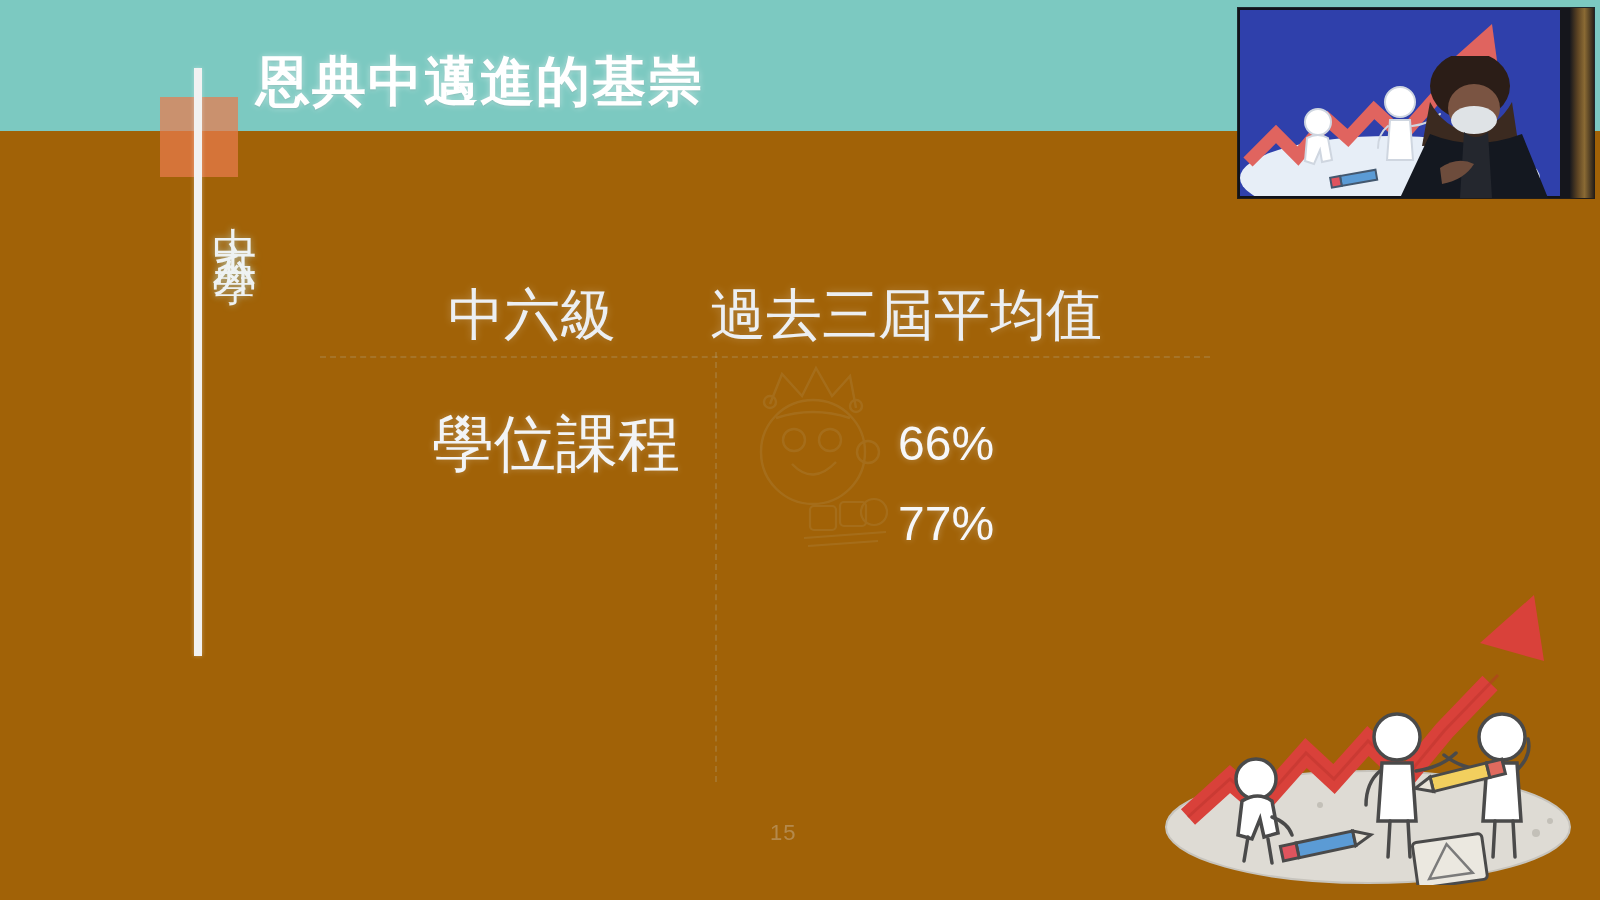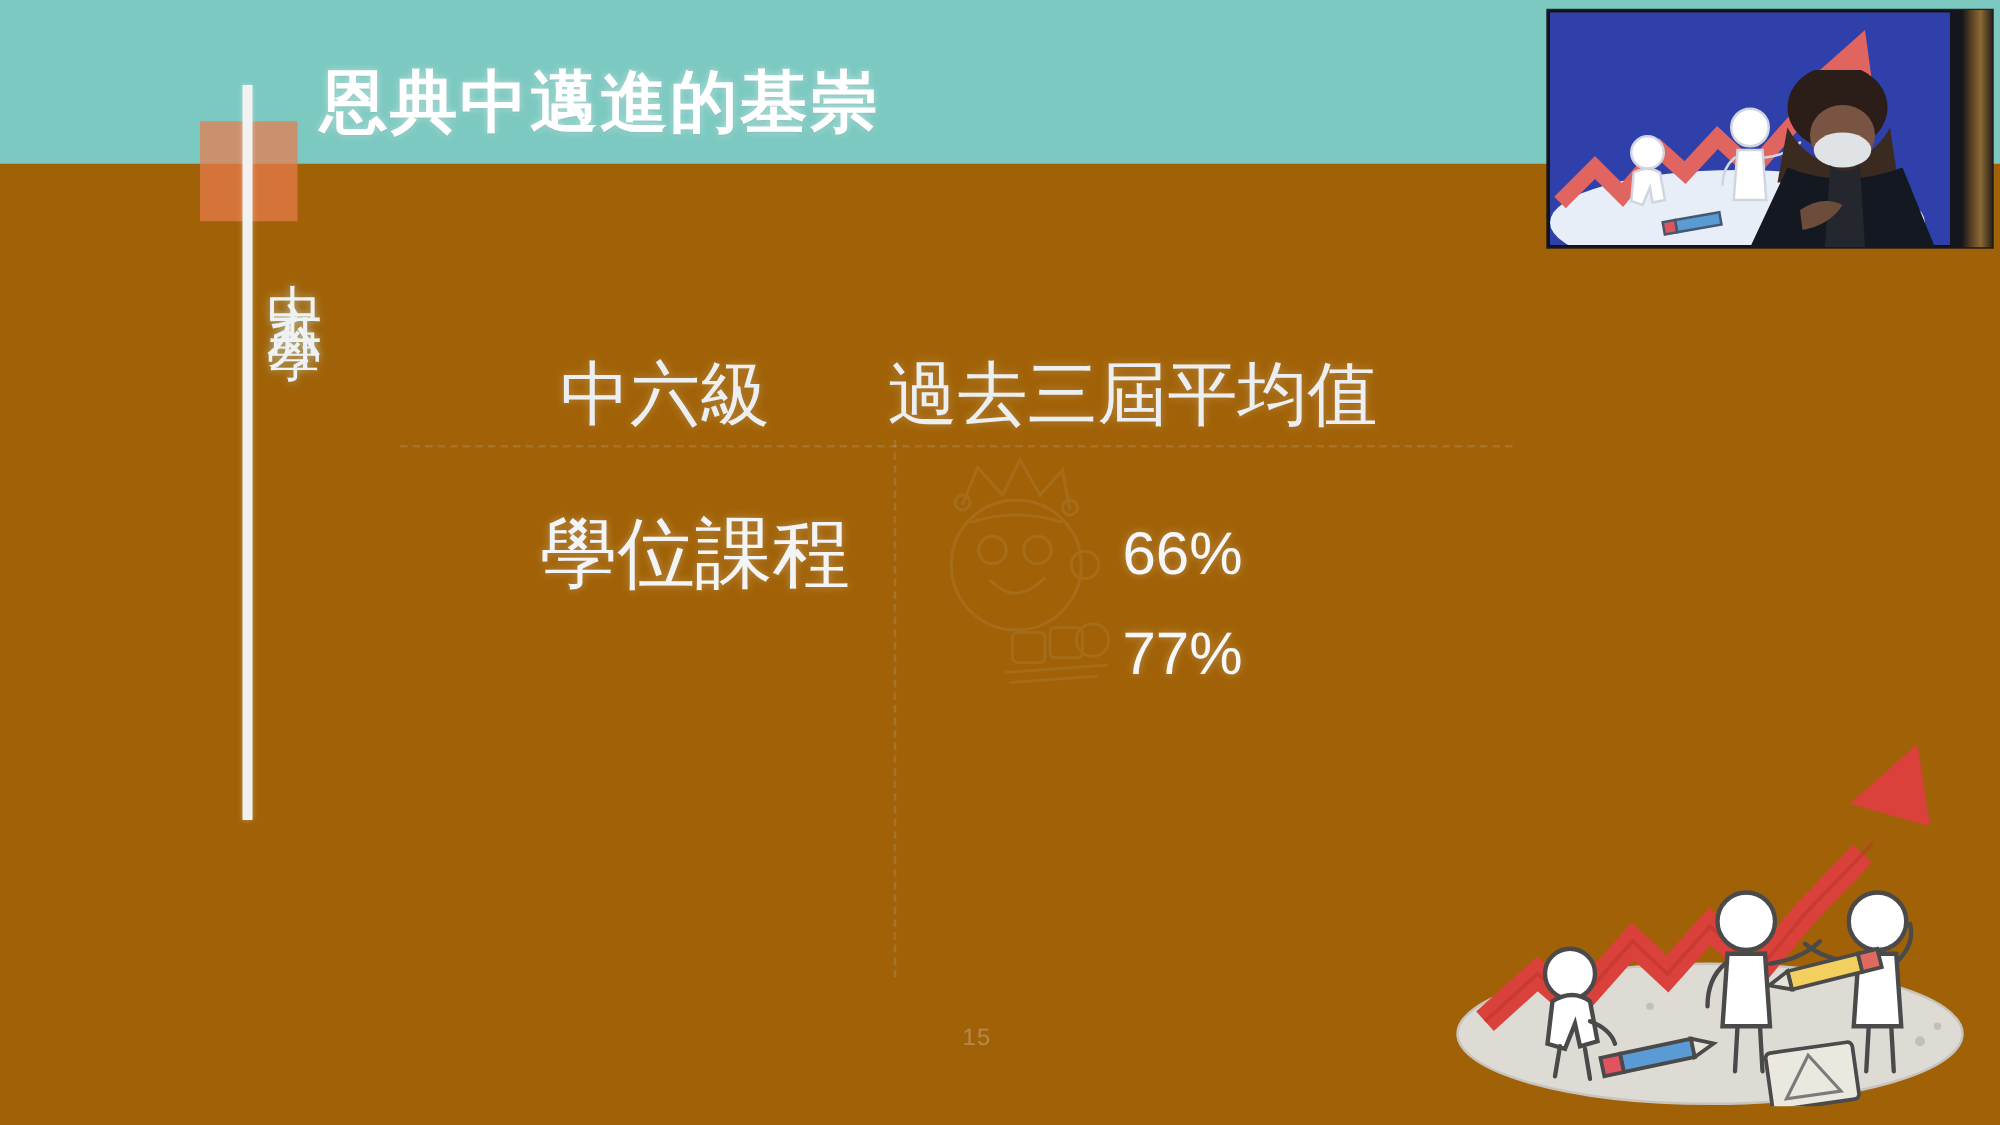--- a/index.html
+++ b/index.html
@@ -134,21 +134,21 @@
     left:718px; top:356px;
     width:190px; height:200px;
     opacity:0.085;
     pointer-events:none;
   }
 
   
   .page-number {
     position:absolute;
     left:770px; top:820px;
-    font-size:19px;
+    font-size:22px;
     color:rgba(225,230,235,0.30);
     letter-spacing:1px;
   }
 
   
   .illustration {
     position:absolute;
     left:1120px; top:565px;
     width:460px; height:320px;
   }

